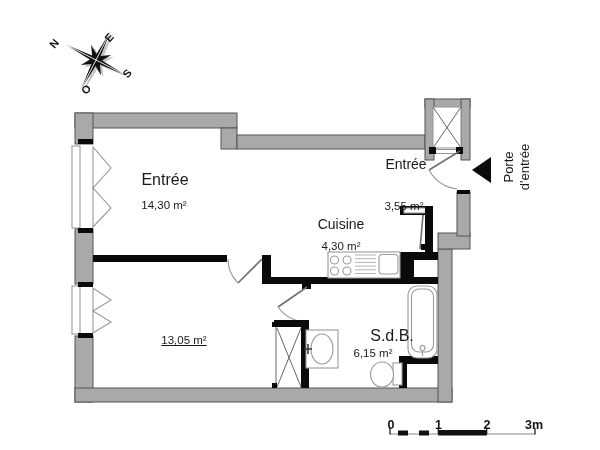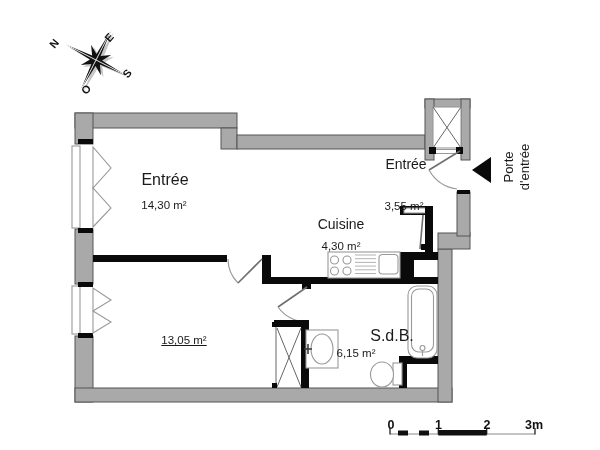--- a/index.html
+++ b/index.html
@@ -189,21 +189,21 @@
 
   <div class="lbl name" style="left:165px;top:180px;">Entrée</div>
   <div class="lbl area" style="left:164px;top:205px;">14,30 m²</div>
 
   <div class="lbl area" style="left:184px;top:340px;text-decoration:underline;">13,05 m²</div>
 
   <div class="lbl name sm" style="left:341px;top:224px;">Cuisine</div>
   <div class="lbl area" style="left:341px;top:246px;">4,30 m²</div>
 
   <div class="lbl name" style="left:392px;top:328px;margin-top:8px;">S.d.B.</div>
-  <div class="lbl area" style="left:356px;top:353px;text-align:right;">6,15 m²</div>
+  <div class="lbl area" style="left:373px;top:353px;text-align:right;">6,15 m²</div>
 
   <div class="lbl name sm" style="left:406px;top:164px;">Entrée</div>
   <div class="lbl area" style="left:404px;top:190px;margin-top:16px;">3,55 m²</div>
 
   <div class="lbl rot" style="left:517px;top:167px;">
     <span>Porte</span>
     <span>d'entrée</span>
   </div>
 
 </div>

